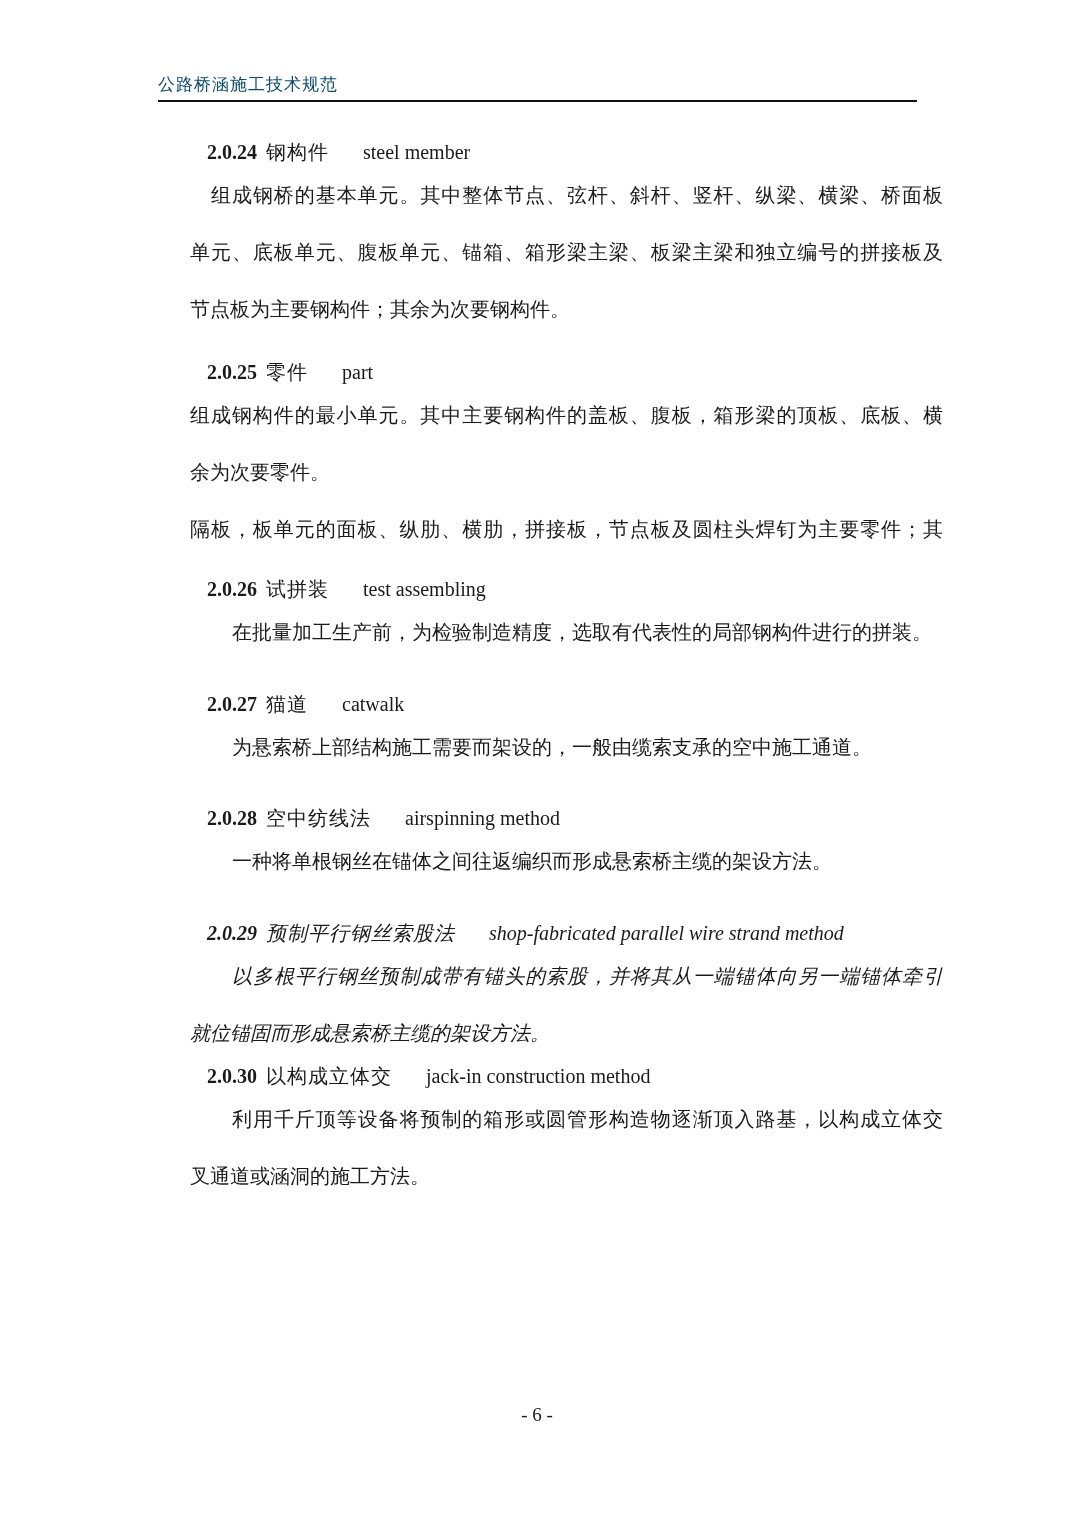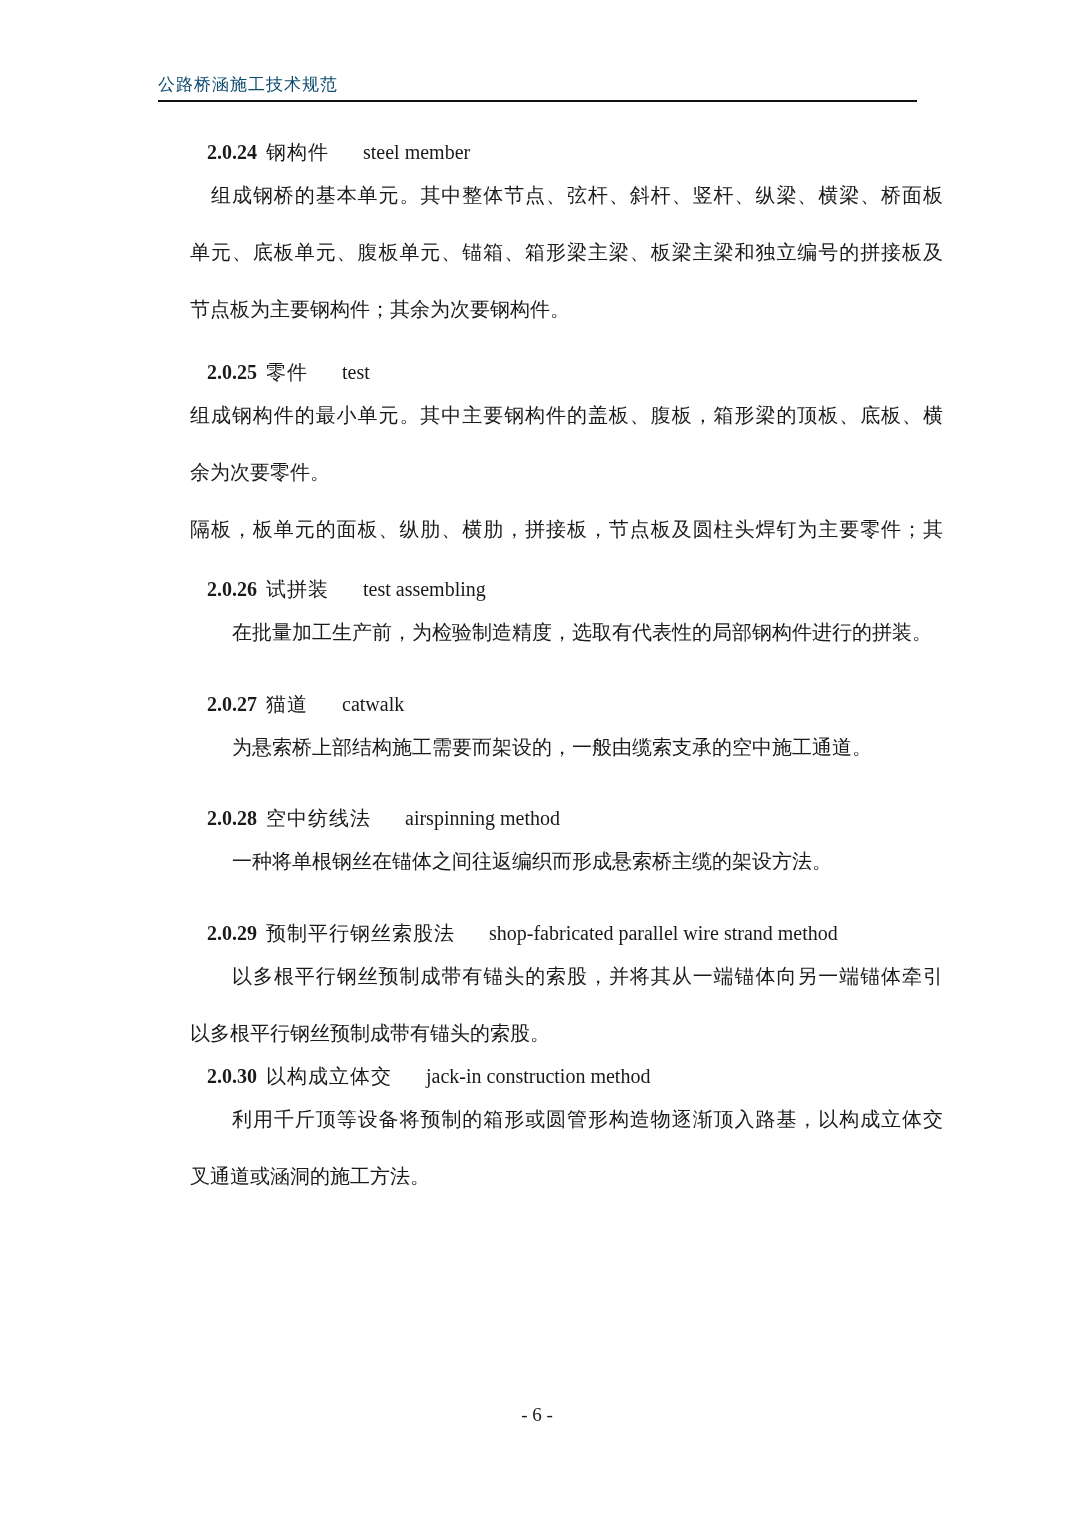--- a/index.html
+++ b/index.html
@@ -57,21 +57,21 @@
     text-align: center;
     font-size: 19px;
     line-height: 26px;
   }
   
   .s24 { top: 137px; }
   .s25 { top: 357px; }
   .s26 { top: 574px; }
   .s27 { top: 689px; }
   .s28 { top: 803px; }
-  .s29 { top: 918px; }
+  .s29 { top: 918px; font-style: italic; }
   .s30 { top: 1061px; }
 </style>
 </head>
 <body>
 
 <div class="page">
 
   <div class="header">
     <span>公路桥涵施工技术规范</span>
   </div>
@@ -82,21 +82,21 @@
     </div>
     <div class="para">
       <div class="bl jfull ind21">组成钢桥的基本单元。其中整体节点、弦杆、斜杆、竖杆、纵梁、横梁、桥面板</div>
       <div class="bl jfull">单元、底板单元、腹板单元、锚箱、箱形梁主梁、板梁主梁和独立编号的拼接板及</div>
       <div class="bl jlast">节点板为主要钢构件；其余为次要钢构件。</div>
     </div>
   </div>
 
   <div class="sec s25">
     <div class="sec-heading">
-      <span class="num">2.0.25</span><span class="zh">零件</span><span class="en">test</span>
+      <span class="num">2.0.25</span><span class="zh">零件</span><span class="en">part</span>
     </div>
     <div class="para">
       <div class="bl jfull">组成钢构件的最小单元。其中主要钢构件的盖板、腹板，箱形梁的顶板、底板、横</div>
       <div class="bl jlast">余为次要零件。</div>
       <div class="bl jfull">隔板，板单元的面板、纵肋、横肋，拼接板，节点板及圆柱头焊钉为主要零件；其</div>
     </div>
   </div>
 
   <div class="sec s26">
     <div class="sec-heading">
@@ -124,21 +124,21 @@
       <div class="bl jlast ind42">一种将单根钢丝在锚体之间往返编织而形成悬索桥主缆的架设方法。</div>
     </div>
   </div>
 
   <div class="sec s29">
     <div class="sec-heading">
       <span class="num">2.0.29</span><span class="zh">预制平行钢丝索股法</span><span class="en">shop-fabricated parallel wire strand method</span>
     </div>
     <div class="para">
       <div class="bl jfull ind42">以多根平行钢丝预制成带有锚头的索股，并将其从一端锚体向另一端锚体牵引</div>
-      <div class="bl jlast">以多根平行钢丝预制成带有锚头的索股。</div>
+      <div class="bl jlast">就位锚固而形成悬索桥主缆的架设方法。</div>
     </div>
   </div>
 
   <div class="sec s30">
     <div class="sec-heading">
       <span class="num">2.0.30</span><span class="zh">以构成立体交</span><span class="en">jack-in construction method</span>
     </div>
     <div class="para">
       <div class="bl jfull ind42">利用千斤顶等设备将预制的箱形或圆管形构造物逐渐顶入路基，以构成立体交</div>
       <div class="bl jlast">叉通道或涵洞的施工方法。</div>

